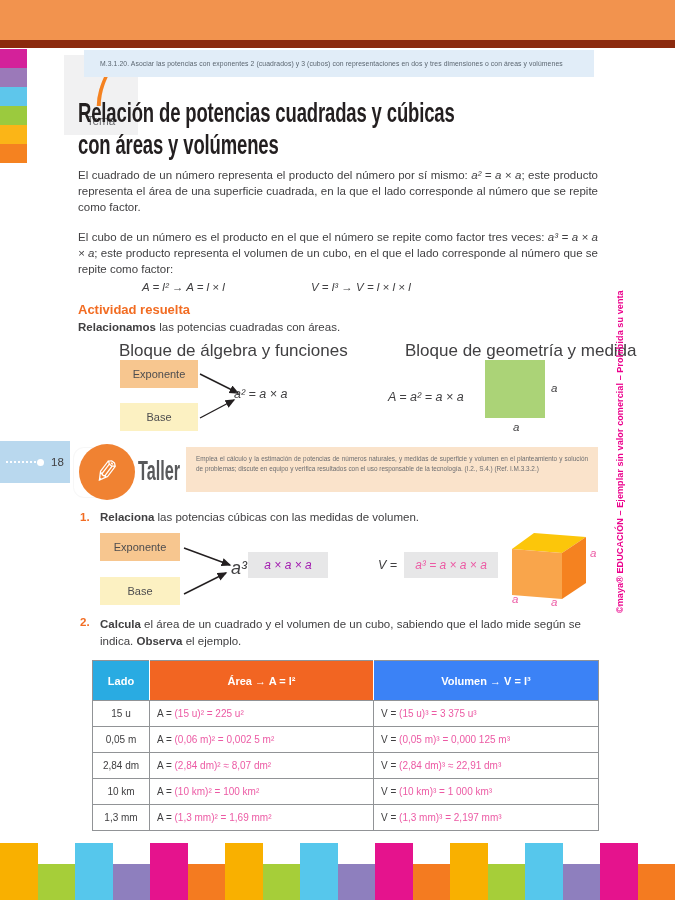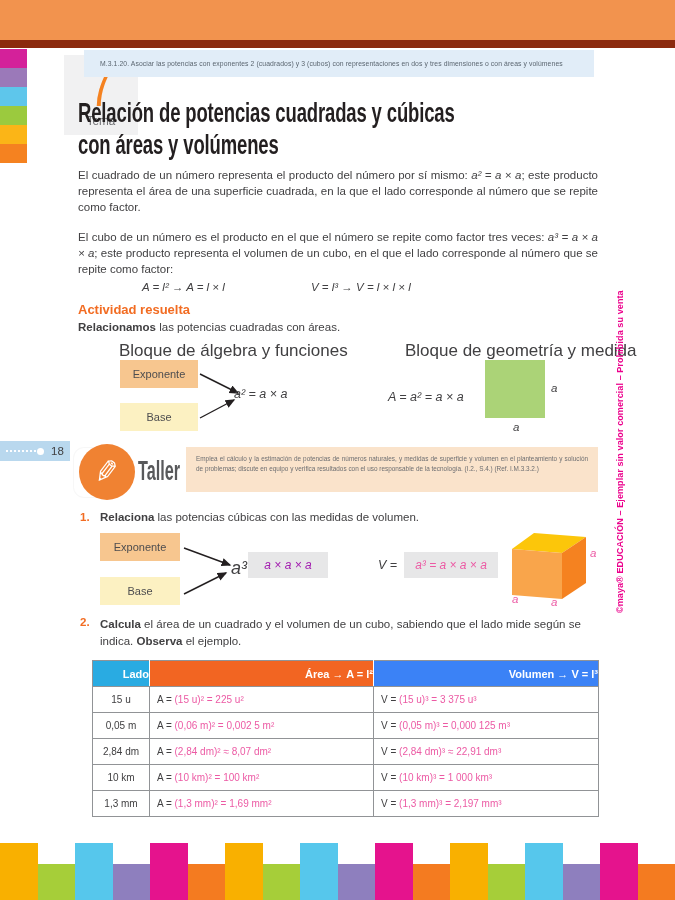--- a/index.html
+++ b/index.html
@@ -30,39 +30,39 @@
   .h-orange { font-weight:bold; font-size:13px; }
   .lead { font-size:11.5px; }
   .b { font-weight:bold; }
   .blk-title { font-size:17px; color:#414042; white-space:nowrap; }
 
   .tag-box { width:78px; height:28px; display:flex; align-items:center; justify-content:center; font-size:11px; color:#4D4D4F; }
   .gray-box { height:26px; display:flex; align-items:center; justify-content:center; font-style:italic; font-size:12px; }
   .small-a { font-style:italic; font-size:11.5px; }
 
   
-  .pg-badge { left:0; top:441px; width:70px; height:20px; display:flex; align-items:center; padding-left:6px; }
+  .pg-badge { left:0; top:441px; width:70px; height:42px; display:flex; align-items:center; padding-left:6px; }
   .pg-dots { width:30px; border-top:2px dotted rgba(255,255,255,.95); }
   .pg-dot { width:7px; height:7px; border-radius:50%; background:#ffffff; margin-left:1px; }
   .pg-num { font-size:11.5px; color:#414042; margin-left:7px; }
 
   
   .taller-corner { left:74px; top:448px; width:46px; height:49px; background:#ffffff; border-radius:10px; box-shadow:0 0 0 1px rgba(0,0,0,.03); }
   .taller-circle { left:79px; top:444px; width:56px; height:56px; border-radius:50%; display:flex; align-items:center; justify-content:center; }
   .pencil { font-family:"DejaVu Sans", sans-serif; color:#ffffff; font-size:30px; transform:scaleX(-1) rotate(8deg); line-height:30px; }
   .taller-title { left:138px; top:456px; font-size:27px; line-height:30px; color:#58595B; font-weight:bold; transform:scaleX(.6); transform-origin:left top; white-space:nowrap; }
   .taller-box { left:186px; top:447px; width:412px; height:45px; padding:7px 10px 6px 10px; }
   .taller-desc { font-size:6.4px; line-height:1.55; color:#6D6E71; text-align:justify; }
 
   .item-num { font-weight:bold; font-size:11.5px; }
   .item-text { font-size:11.5px; }
 
   
   .dtable { left:92px; top:660px; border-collapse:collapse; table-layout:fixed; }
-  .dtable th { height:26px; color:#ffffff; font-size:11px; font-weight:bold; text-align:right; border:1px solid #919396; border-right:1px solid #ffffff; }
+  .dtable th { height:40px; color:#ffffff; font-size:11px; font-weight:bold; text-align:center; border:1px solid #919396; border-right:1px solid #ffffff; }
   .dtable th:last-child { border-right:1px solid #919396; }
   .dtable td { height:26px; background:#ffffff; border:1px solid #919396; font-size:10px; color:#414042; padding-left:7px; }
   .dtable td.lado { text-align:center; padding-left:0; }
 
   
   .bars { left:0; bottom:0; width:675px; height:57px; display:flex; align-items:flex-end; }
   .bbar { width:37.5px; }
   .bbar.tall { height:57px; }
   .bbar.short { height:36px; }
 

